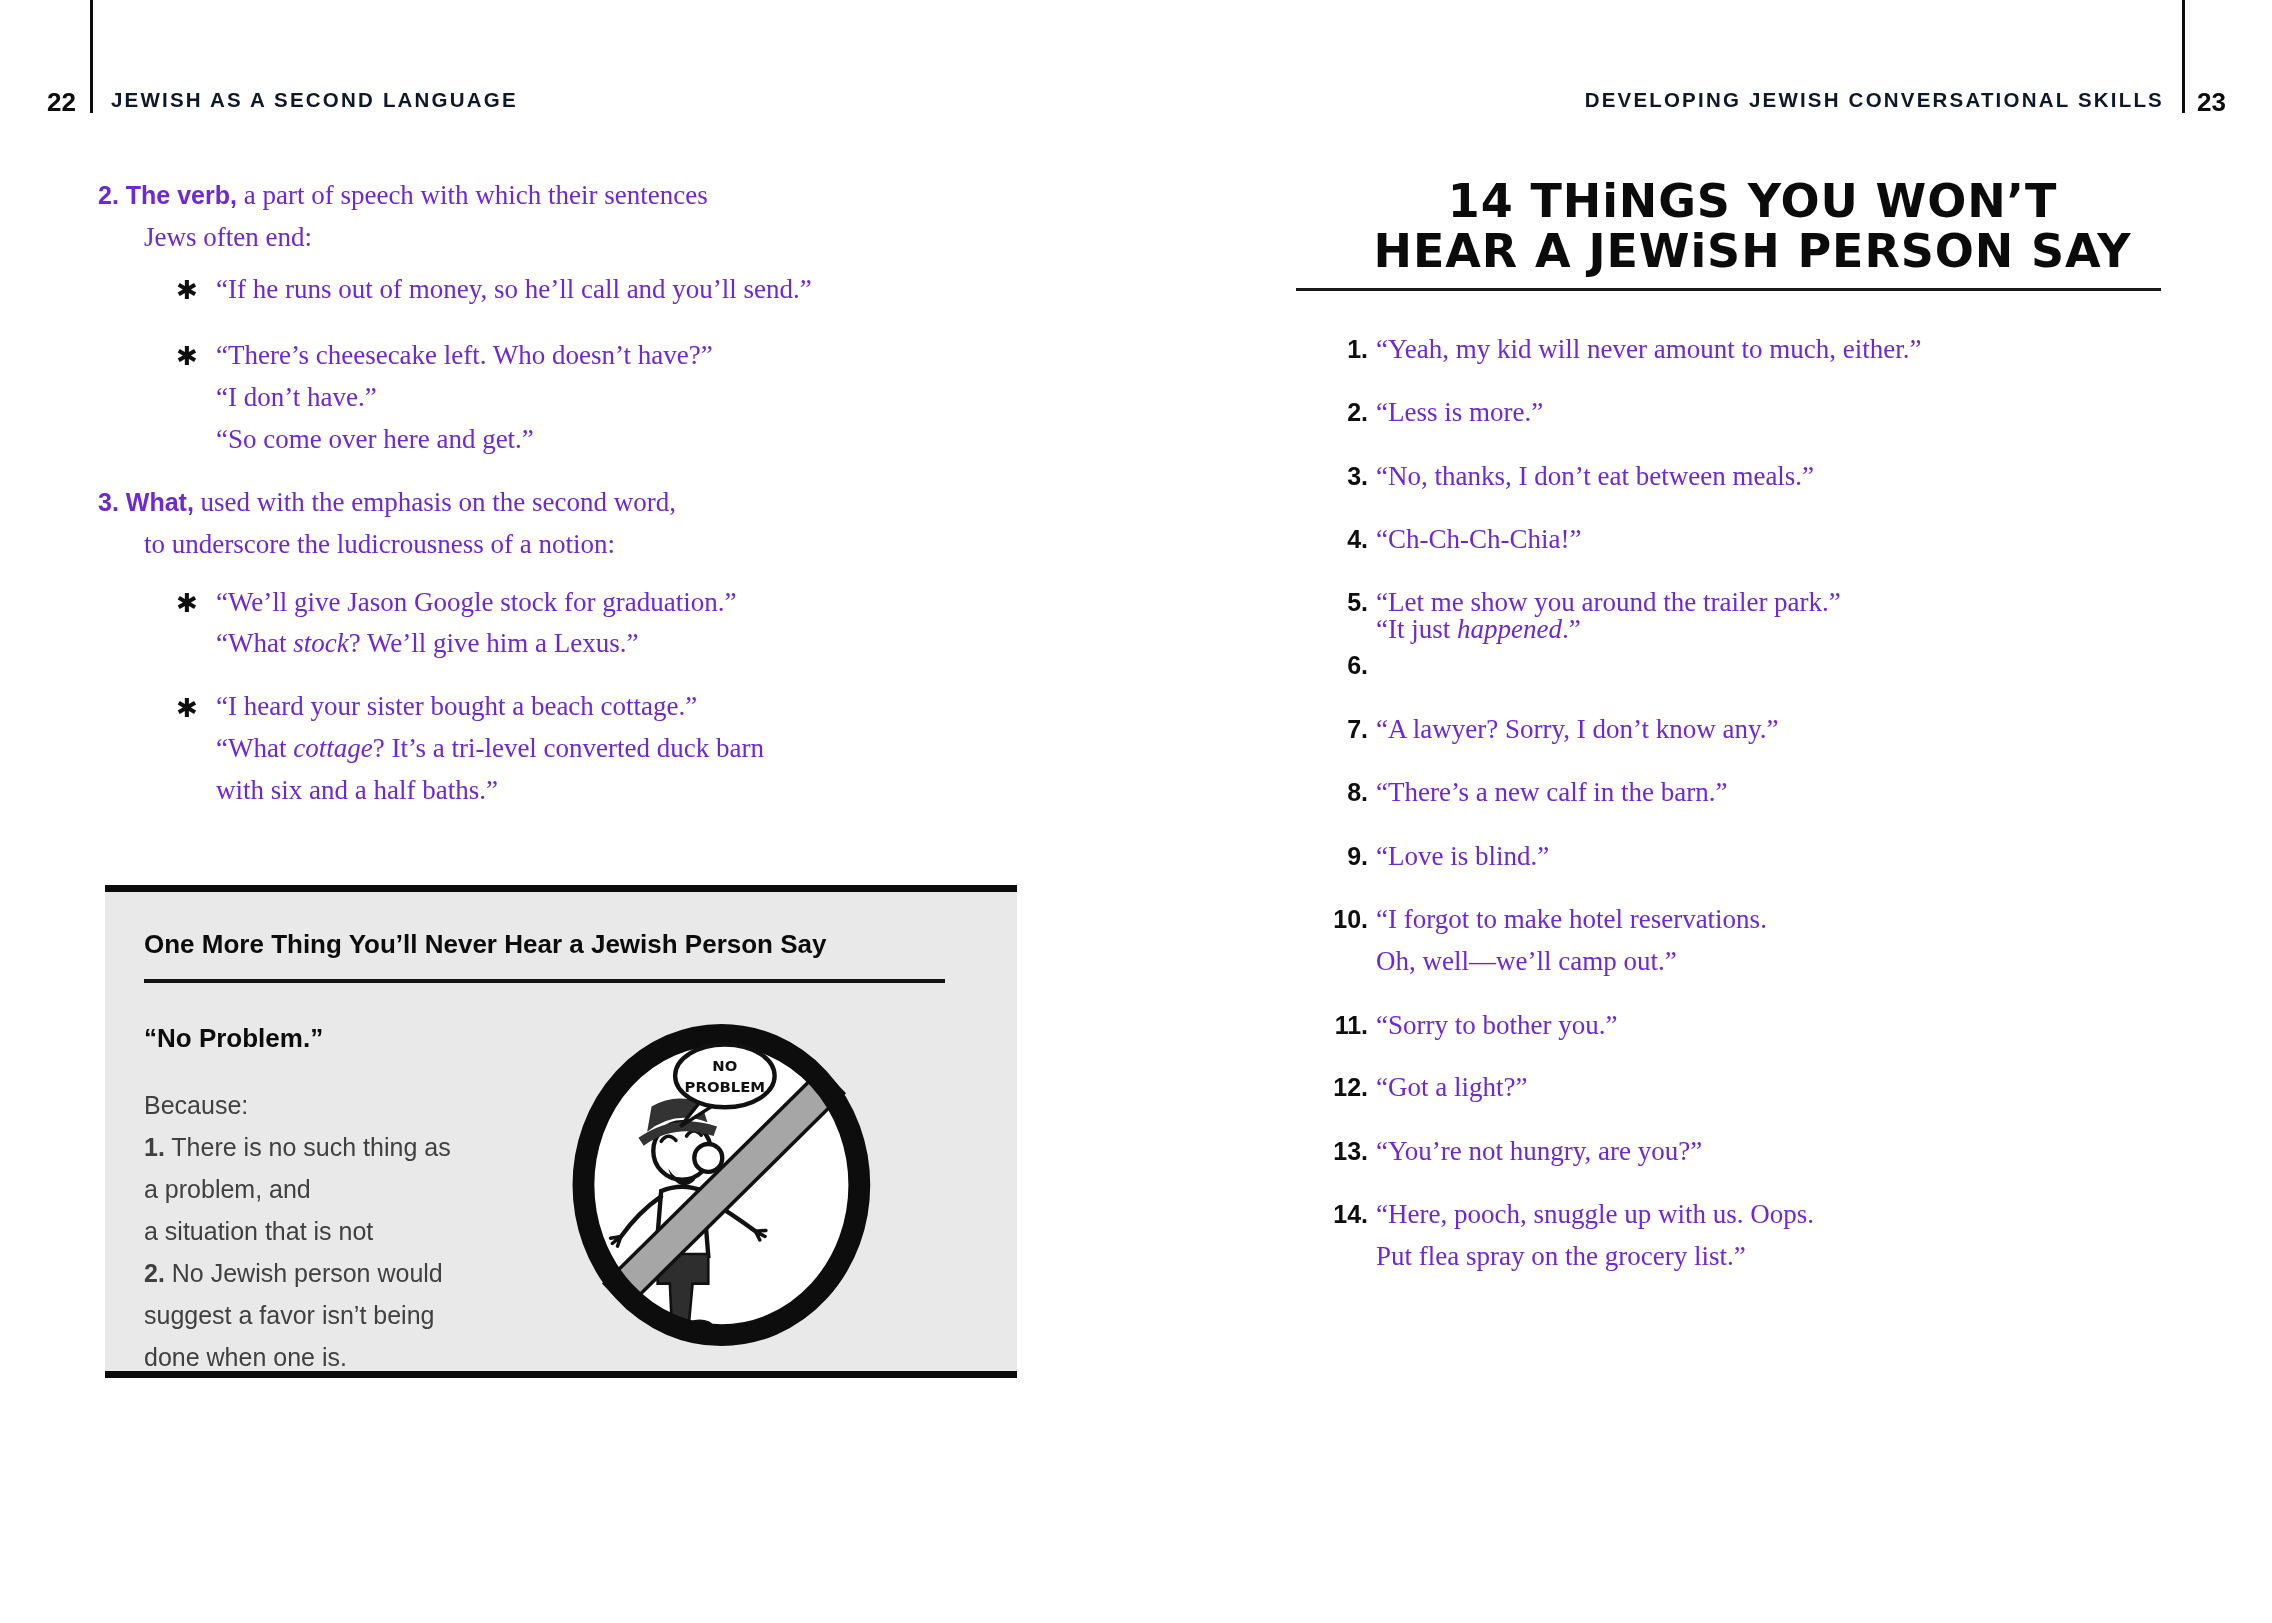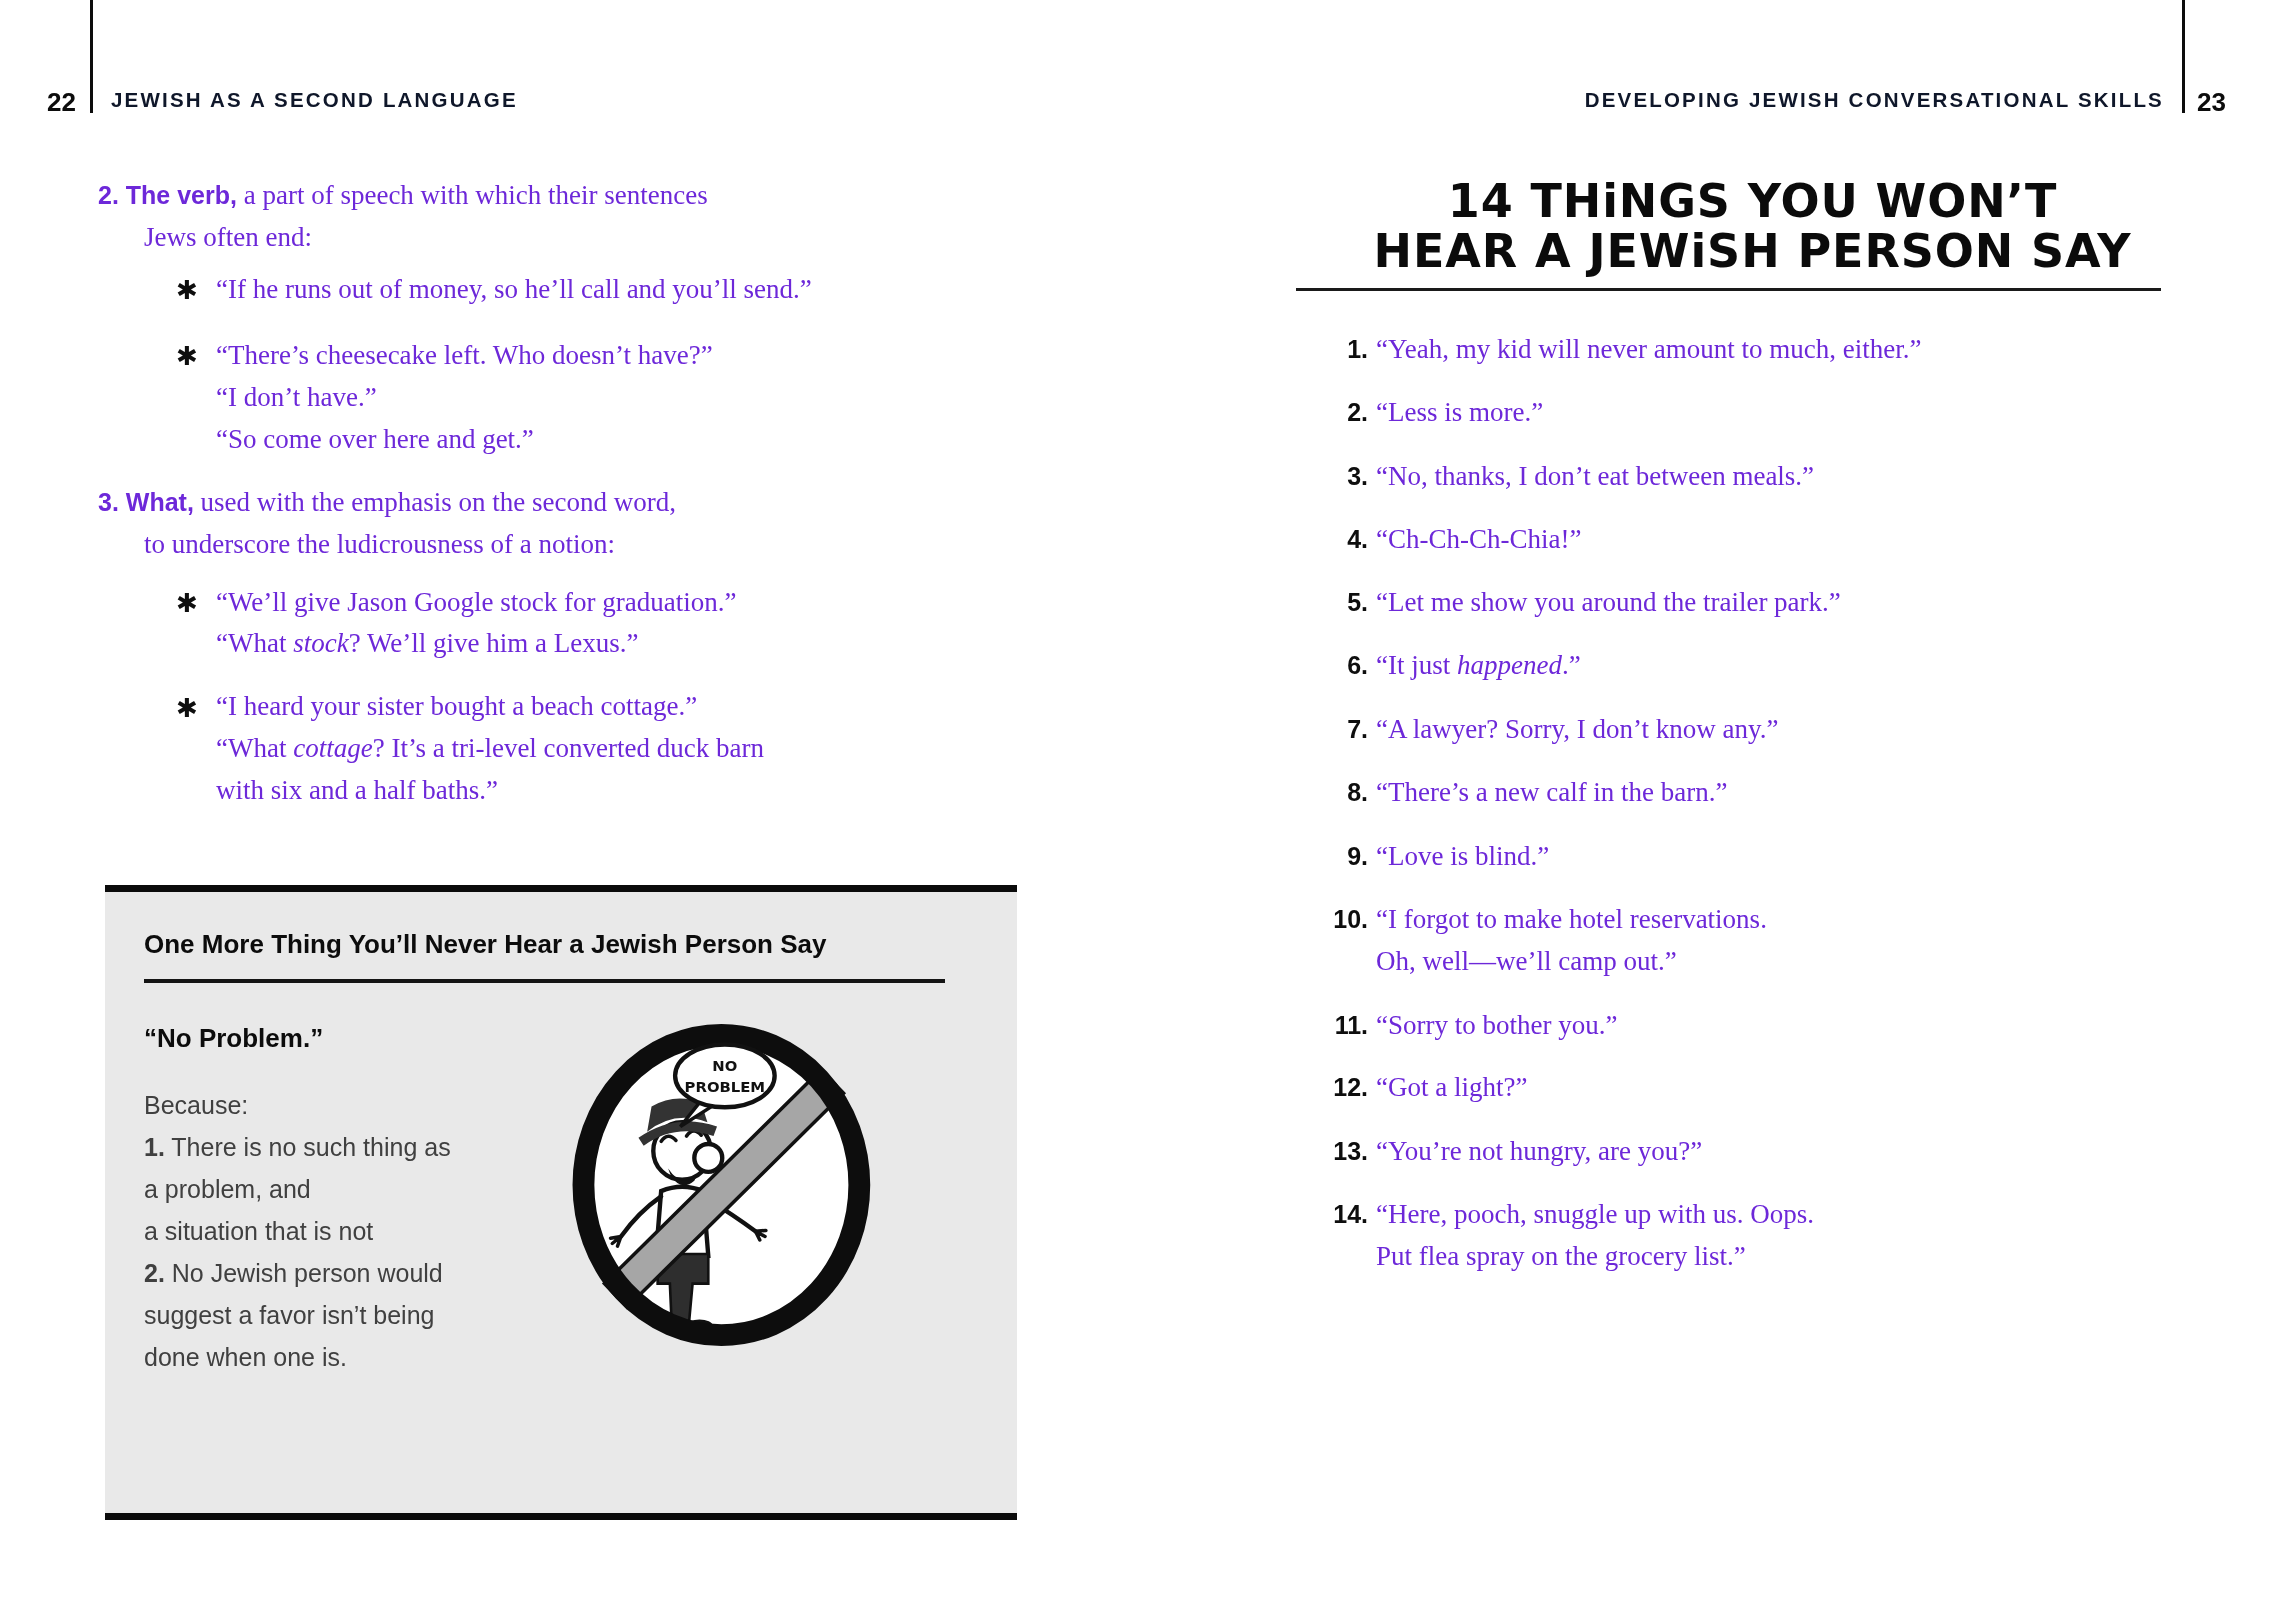--- a/index.html
+++ b/index.html
@@ -20,21 +20,21 @@
   .seg-i{font-style:italic;}
   .star{font-family:"DejaVu Sans",sans-serif;font-weight:700;font-size:26px;color:#0e0e0e;line-height:30px;}
   
   .bigtitle{font-family:"DejaVu Sans",sans-serif;font-weight:700;font-size:46px;line-height:51px;
             letter-spacing:0.9px;text-align:center;white-space:nowrap;color:#0b0b0b;width:883px;left:1311px;}
   .title-rule{left:1296px;width:865px;height:2.6px;background:#1a1a1a;}
   .rnum{font-family:"Liberation Sans",sans-serif;font-weight:700;font-size:25px;line-height:30px;
         text-align:right;width:143px;left:1225px;white-space:nowrap;}
   .rtext{left:1376px;}
   
-  .boxwrap{left:105px;top:885px;width:912px;height:635px;box-sizing:border-box;
+  .boxwrap{left:105px;top:885px;width:912px;height:493px;box-sizing:border-box;
            background:#e9e9e9;border-top:7px solid #0b0b0b;border-bottom:7px solid #0b0b0b;}
   .boxtitle{font-family:"Liberation Sans",sans-serif;font-weight:700;font-size:26px;
             white-space:nowrap;color:#0c0c0c;}
   .boxrule{background:#141414;height:3.5px;}
   .boxbody{font-family:"Liberation Sans",sans-serif;font-size:25px;line-height:42px;color:#404040;}
   .boxbody .seg-b{font-size:25px;}
 </style>
 </head>
 <body>
 
@@ -125,21 +125,21 @@
 <div class="abs rnum" style="top:461px">3.</div>
 <div class="abs srf rtext" style="top:461px"><span>“No, thanks, I don’t eat between meals.”</span></div>
 
 <div class="abs rnum" style="top:524px">4.</div>
 <div class="abs srf rtext" style="top:524px"><span>“Ch-Ch-Ch-Chia!”</span></div>
 
 <div class="abs rnum" style="top:587px">5.</div>
 <div class="abs srf rtext" style="top:587px"><span>“Let me show you around the trailer park.”</span></div>
 
 <div class="abs rnum" style="top:650px">6.</div>
-<div class="abs srf rtext" style="top:650px"><span>“It just </span><span class="seg-i">happened</span><span>.”</span></div>
+<div class="abs srf rtext" style="top:614px"><span>“It just </span><span class="seg-i">happened</span><span>.”</span></div>
 
 <div class="abs rnum" style="top:714px">7.</div>
 <div class="abs srf rtext" style="top:714px"><span>“A lawyer? Sorry, I don’t know any.”</span></div>
 
 <div class="abs rnum" style="top:777px">8.</div>
 <div class="abs srf rtext" style="top:777px"><span>“There’s a new calf in the barn.”</span></div>
 
 <div class="abs rnum" style="top:841px">9.</div>
 <div class="abs srf rtext" style="top:841px"><span>“Love is blind.”</span></div>
 

